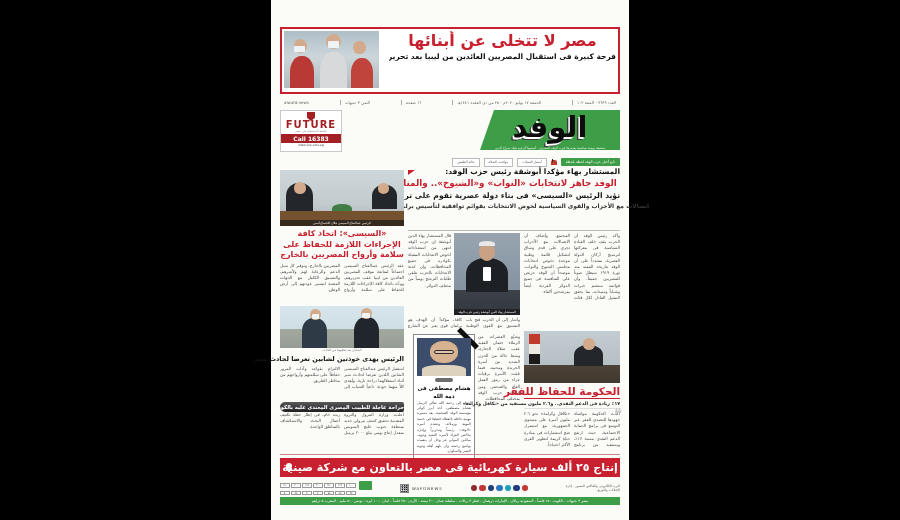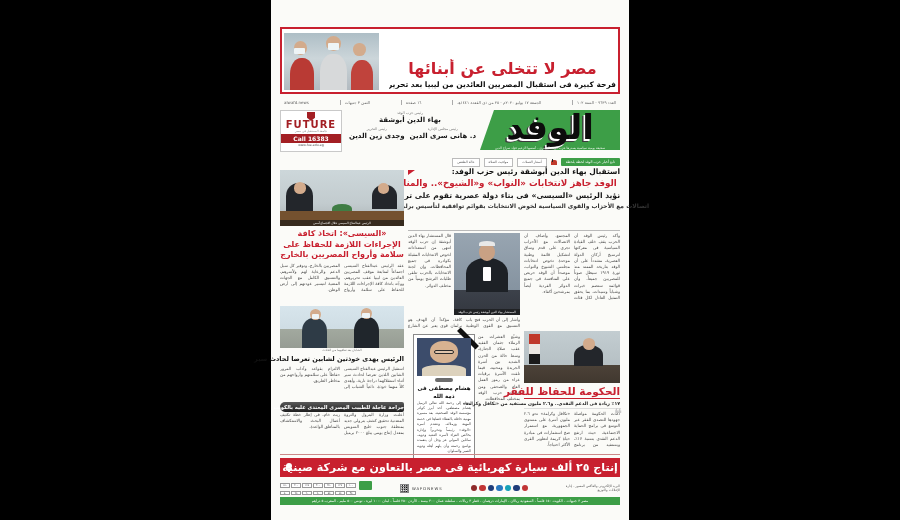--- a/index.html
+++ b/index.html
@@ -5,21 +5,21 @@
   * { margin:0; padding:0; box-sizing:border-box; }
   html,body { width:900px; height:520px; }
   body { background:#000; position:relative; overflow:hidden;
          font-family:"DejaVu Sans", sans-serif; }
   .page { position:absolute; left:271px; top:0; width:358px; height:520px;
           background:#fbfbf8; direction:rtl; }
   .abs { position:absolute; }
 
   
   .banner { left:9px; top:27px; width:340px; height:67px; border:2px solid #c8202f;
-            background:#fff; display:flex; align-items:flex-end; padding:2px; gap:10px; }
+            background:#fff; display:flex; align-items:flex-start; padding:2px; gap:10px; }
   .banner-text { flex:1; text-align:center; overflow:hidden; }
   .banner-h { color:#c8202f; font-size:16px; font-weight:bold; line-height:20px; white-space:nowrap; }
   .banner-s1 { color:#111; font-size:7.5px; font-weight:bold; line-height:11px; white-space:nowrap; }
   .banner-s2 { color:#222; font-size:7.5px; font-weight:bold; line-height:11px; white-space:nowrap; }
   .photo { position:relative; overflow:hidden; direction:ltr; }
   .ph-returnees { width:95px; height:57px; flex:0 0 95px;
     background:linear-gradient(180deg,#aebec6 0%,#ccd6da 45%,#b2bac0 100%); }
   .rp { position:absolute; border-radius:45% 45% 8% 8%; }
   .rp1 { left:6%; bottom:-6%; width:26%; height:62%; background:#b93a34; }
   .rp2 { left:38%; bottom:-6%; width:28%; height:70%; background:#d7d9da; }
@@ -32,21 +32,21 @@
               justify-content:space-between; align-items:center; color:#666;
               font-size:4px; }
   .dateline span { padding:0 4px; border-left:0.5px solid #aaa; white-space:nowrap; }
   .dateline span:last-child { border-left:none; }
 
   
   .masthead { left:9px; top:110px; width:340px; height:44px; }
   .logo-band { position:absolute; right:0; top:0; width:140px; height:40px;
                background:#3d9e47; clip-path:polygon(10% 0,100% 0,100% 100%,0 100%);
                text-align:center; }
-  .logo-txt { font-size:34px; font-weight:bold; color:#0c0c0c; line-height:34px;
+  .logo-txt { font-size:29px; font-weight:bold; color:#0c0c0c; line-height:34px;
               text-shadow:-1.5px 1.5px 0 #fff, -3px 3px 0 #3c3c3c; }
   .logo-tag { position:absolute; bottom:0; left:6px; right:6px; font-size:3.2px;
               color:#eef7ee; white-space:nowrap; overflow:hidden; }
   .names { position:absolute; right:144px; top:1px; width:132px; text-align:center; }
   .role { font-size:3.6px; color:#777; line-height:5px; }
   .pname { font-size:7px; font-weight:bold; color:#141414; line-height:9px; white-space:nowrap; }
   .names-row { display:flex; margin-top:2px; }
   .names-row > div { flex:1; }
   .ad-box { position:absolute; left:0; top:0; width:62px; height:42px; background:#fff;
             border:0.5px solid #c9c9c9; text-align:center; padding-top:1px; }
@@ -203,56 +203,40 @@
     <span>١٦ صفحة</span>
     <span>الثمن ٣ جنيهات</span>
     <span>alwafd.news</span>
   </div>
 
   <div class="abs masthead">
     <div class="logo-band">
       <div class="logo-txt">الوفد</div>
       <div class="logo-tag">صحيفة يومية سياسية يصدرها حزب الوفد المصرى - أسسها الزعيم فؤاد سراج الدين</div>
     </div>
-    <div class="names">
-      <div>
-        <div class="role">رئيس حزب الوفد</div>
-        <div class="pname">بهاء الدين أبوشقة</div>
-      </div>
-      <div class="names-row">
-        <div>
-          <div class="role">رئيس مجلس الإدارة</div>
-          <div class="pname">د. هانى سرى الدين</div>
-        </div>
-        <div>
-          <div class="role">رئيس التحرير</div>
-          <div class="pname">وجدى زين الدين</div>
-        </div>
-      </div>
-    </div>
     <div class="ad-box">
       <div class="ad-shield"></div>
       <div class="ad-brand">FUTURE</div>
       <div class="ad-sub">جامعة المستقبل فى مصر</div>
       <div class="ad-call">Call 16383</div>
       <div class="ad-site">www.fue.edu.eg</div>
     </div>
   </div>
 
   <div class="abs substrip">
     <span class="follow-chip">تابع أخبار حزب الوفد لحظة بلحظة</span>
     <span class="fez"></span>
     <span class="chip">أسعار العملات</span>
     <span class="chip">مواقيت الصلاة</span>
     <span class="chip">حالة الطقس</span>
   </div>
 
   <div class="abs lead">
     <div class="kicker">
-      <span>استقبال بهاء الدين أبوشقة رئيس حزب الوفد:</span>
+      <span>المستشار بهاء مؤكدا أبوشقة رئيس حزب الوفد:</span>
       <span class="flag-ico"></span>
     </div>
     <div class="lead-h">الوفد جاهز لانتخابات «النواب» و«الشيوخ».. والمنافسة فى جميع الدوائر</div>
     <div class="lead-d1">نؤيد الرئيس «السيسى» فى بناء دولة عصرية تقوم على ترسيخ الديمقراطية</div>
     <div class="lead-d2">
       <span class="dm"></span>
       <span>اتصالات مع الأحزاب والقوى السياسية لخوض الانتخابات بقوائم توافقية لتأسيس برلمان قوى</span>
       <span class="dm"></span>
     </div>
   </div>

